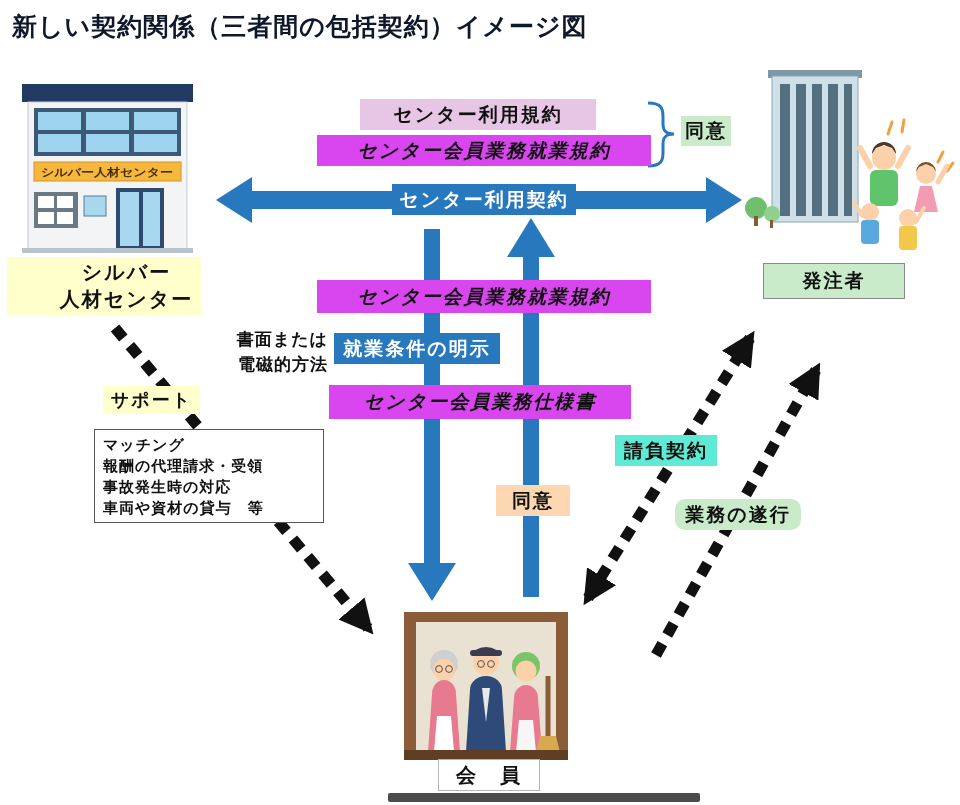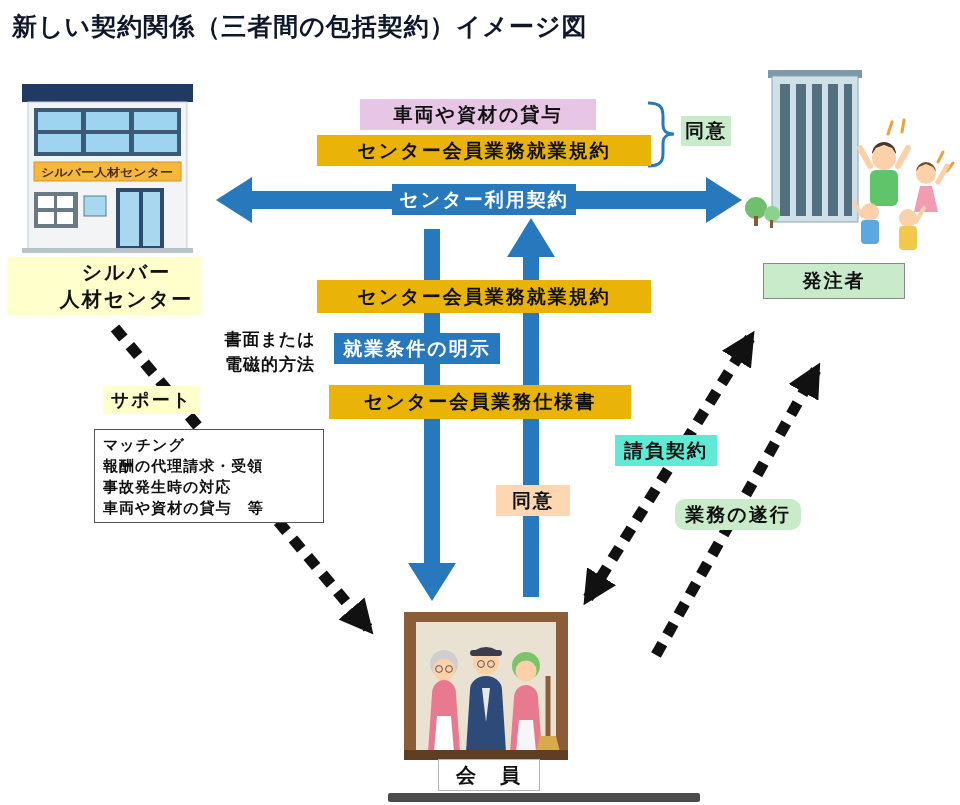--- a/index.html
+++ b/index.html
@@ -12,28 +12,28 @@
     position:absolute; left:12px; top:10px; z-index:3;
     font-size:25px; font-weight:bold; color:#0f172a; letter-spacing:1px;
   }
   #arrows { position:absolute; left:0; top:0; z-index:1; }
   .illus { position:absolute; z-index:2; }
   .box {
     position:absolute; z-index:2; display:flex; align-items:center; justify-content:center;
     font-weight:bold; font-size:19px; letter-spacing:2px; color:#111; text-align:center;
   }
   .pink   { background:#e6c6e4; }
-  .peach  { background:#eab308; }
+  .peach  { background:#d946ef;font-style:italic; }
   .green  { background:#c9ebc9; }
   .yellow { background:#ffffcc; }
   .blue   { background:#2878be; color:#fff; }
   .lightblue { background:#5eead4; }
   .orangebox { background:#fcd7b2; }
   .note { position:absolute; z-index:2; font-weight:bold; color:#111; }
-  #written-note { left:212px; top:327px; width:116px; font-size:17px; line-height:25px; text-align:center; letter-spacing:1px; }
+  #written-note { left:212px; top:327px; width:116px; font-size:17px; line-height:25px; text-align:right; letter-spacing:1px; }
   #details-box {
     position:absolute; z-index:2; left:94px; top:429px; width:230px; height:94px;
     background:#fff; border:1.5px solid #555; padding:4px 8px;
     font-weight:bold; font-size:15px; line-height:21px; letter-spacing:1px;
   }
   #member-label { background:#fff; border:1px solid #b5b5b5; }
   #orderer-label { border:1px solid #8a8a8a; }
   #bottom-edge-bar { position:absolute; z-index:2; left:388px; top:793px; width:312px; height:9px; background:#4c4c4c; border-radius:2px; }
 </style>
 </head>
@@ -141,21 +141,21 @@
     <circle cx="128" cy="56" r="14" fill="#7cc46a"></circle>
     <circle cx="128" cy="61" r="10.5" fill="#fcd0a8"></circle>
     <path d="M112 142 l4 -54 a12 13 0 0 1 24 0 l4 54 z" fill="#e87a90"></path>
     <path d="M118 142 l3 -32 h14 l3 32 z" fill="#f6f6f6"></path>
     <line x1="150" y1="66" x2="150" y2="126" stroke="#8a5c38" stroke-width="5"></line>
     <path d="M142 126 h16 l5 20 h-26 z" fill="#d8a94e"></path>
   </g>
   <rect x="6" y="140" width="164" height="10" fill="#5f3e22"></rect>
 </svg>
 
-<div class="box pink" style="left:360px;top:99px;width:236px;height:31px;">車両や資材の貸与</div>
+<div class="box pink" style="left:360px;top:99px;width:236px;height:31px;">センター利用規約</div>
 
 <div class="box peach" style="left:317px;top:135px;width:334px;height:31px;">センター会員業務就業規約</div>
 
 <div class="box green" style="left:681px;top:116px;width:50px;height:30px;">同意</div>
 
 <div class="box blue" style="left:392px;top:184px;width:184px;height:31px;">センター利用契約</div>
 
 <div class="box peach" style="left:317px;top:280px;width:334px;height:33px;">センター会員業務就業規約</div>
 
 <div class="box blue" style="left:334px;top:333px;width:166px;height:31px;">就業条件の明示</div>

